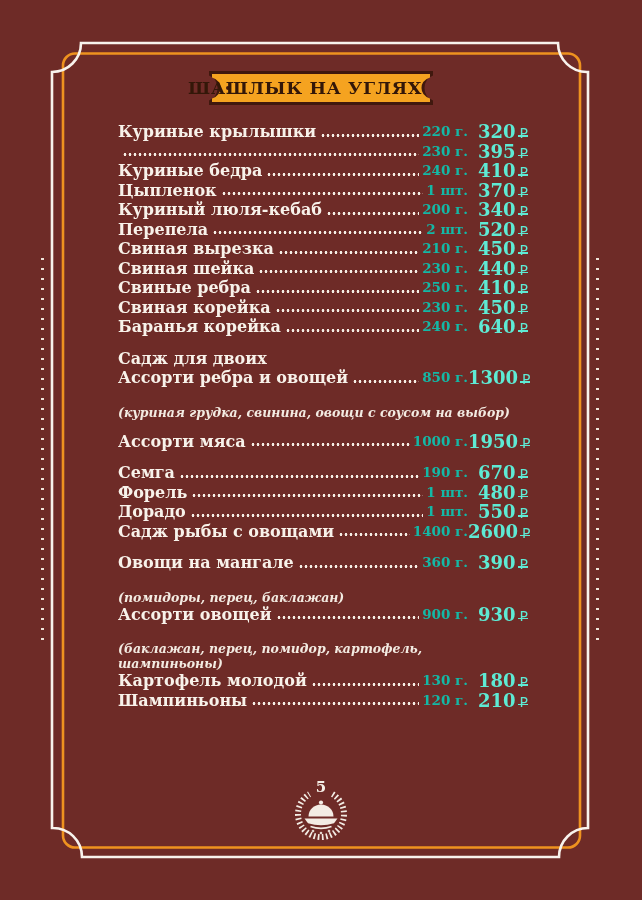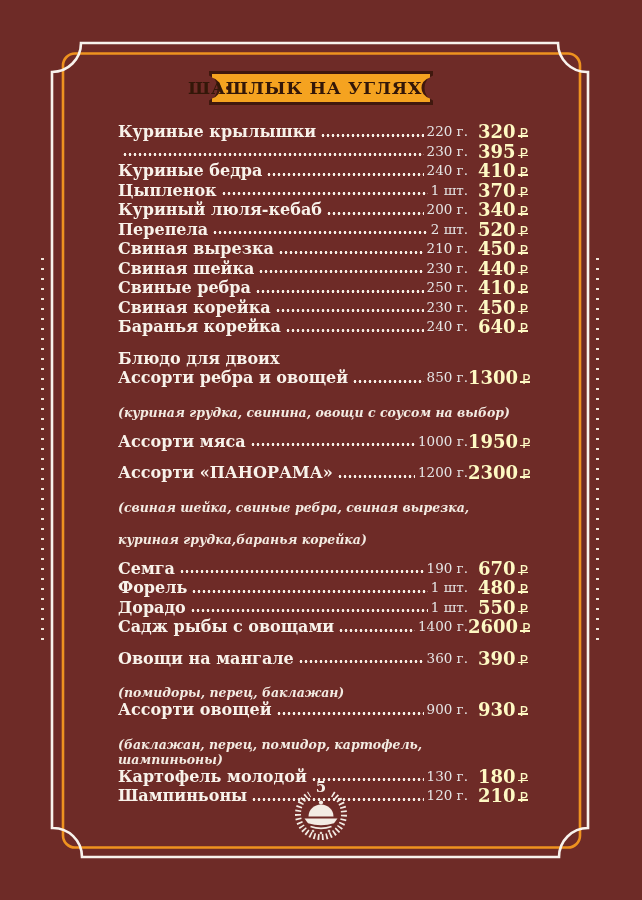--- a/index.html
+++ b/index.html
@@ -25,24 +25,24 @@
   .mname,.section-header{
     font-weight:bold;font-size:16px;color:#f8f2ea;white-space:nowrap;
   }
   .section-header{line-height:19.5px;}
   .leader{
     flex:1;height:5px;align-self:flex-end;margin:0 3px 4px 5px;
     background-image:radial-gradient(circle at 2px 2.5px,#f6eee5 1.25px,rgba(0,0,0,0) 1.6px);
     background-size:5px 5px;background-repeat:repeat-x;background-position:left bottom;
     min-width:8px;
   }
-  .wt{color:#e5e5e5;font-weight:normal;font-size:13.5px;white-space:nowrap;}
+  .wt{color:#14b8a6;font-weight:bold;font-size:13.5px;white-space:nowrap;}
   .price{
     width:60px;text-align:right;font-weight:bold;font-size:18px;
-    color:#fef9c3;white-space:nowrap;flex:0 0 auto;
+    color:#5eead4;white-space:nowrap;flex:0 0 auto;
   }
   .rub{
     position:relative;display:inline-block;margin-left:4px;
     font-family:"DejaVu Sans","Liberation Sans",sans-serif;
     font-weight:400;font-size:14px;line-height:1;
   }
   .rub::after{
     content:"";position:absolute;left:-2px;width:10px;height:1.5px;
     background:currentColor;bottom:3.2px;
   }
@@ -144,46 +144,36 @@
           <span class="price"><span class="pnum">450</span><span class="rub">Р</span></span>
         </div>
         <div class="mrow">
           <span class="mname">Баранья корейка</span>
           <span class="leader"></span>
           <span class="wt">240 г.</span>
           <span class="price"><span class="pnum">640</span><span class="rub">Р</span></span>
         </div>
       </div>
       <div class="menu-group">
-        <div class="section-header">Блюдо для двоих</div>
+        <div class="section-header">Садж для двоих</div>
         <div class="mrow">
           <span class="mname">Ассорти ребра и овощей</span>
           <span class="leader"></span>
           <span class="wt">850 г.</span>
           <span class="price"><span class="pnum">1300</span><span class="rub">Р</span></span>
         </div>
         <div class="mdesc">(куриная грудка, свинина, овощи с соусом на выбор)</div>
       </div>
       <div class="menu-group">
         <div class="mrow">
           <span class="mname">Ассорти мяса</span>
           <span class="leader"></span>
           <span class="wt">1000 г.</span>
           <span class="price"><span class="pnum">1950</span><span class="rub">Р</span></span>
         </div>
-      </div>
-      <div class="menu-group">
-        <div class="mrow">
-          <span class="mname">Ассорти «ПАНОРАМА»</span>
-          <span class="leader"></span>
-          <span class="wt">1200 г.</span>
-          <span class="price"><span class="pnum">2300</span><span class="rub">Р</span></span>
-        </div>
-        <div class="mdesc">(свиная шейка, свиные ребра, свиная вырезка,</div>
-        <div class="mdesc">куриная грудка,баранья корейка)</div>
       </div>
       <div class="menu-group">
         <div class="mrow">
           <span class="mname">Семга</span>
           <span class="leader"></span>
           <span class="wt">190 г.</span>
           <span class="price"><span class="pnum">670</span><span class="rub">Р</span></span>
         </div>
         <div class="mrow">
           <span class="mname">Форель</span>

